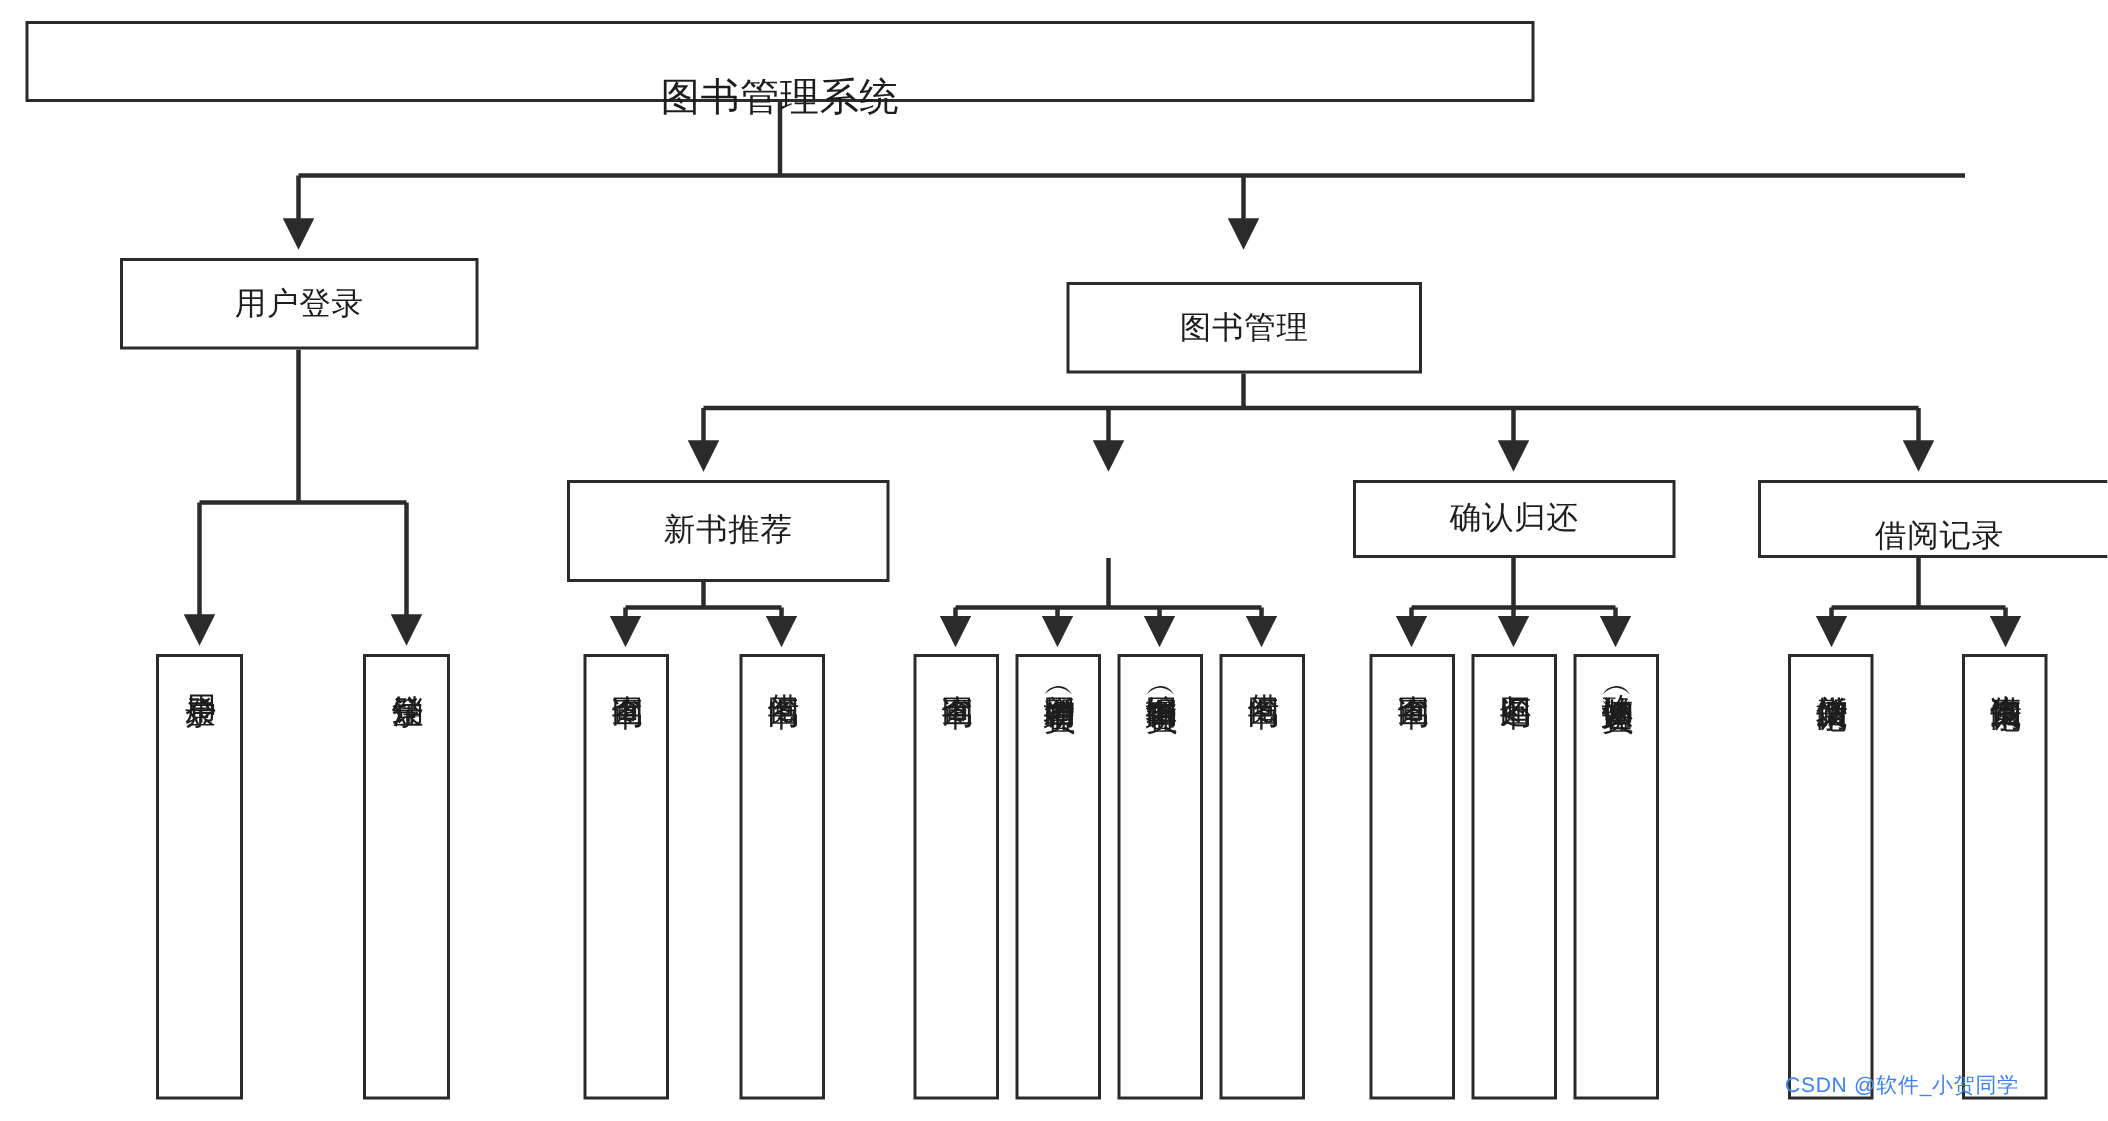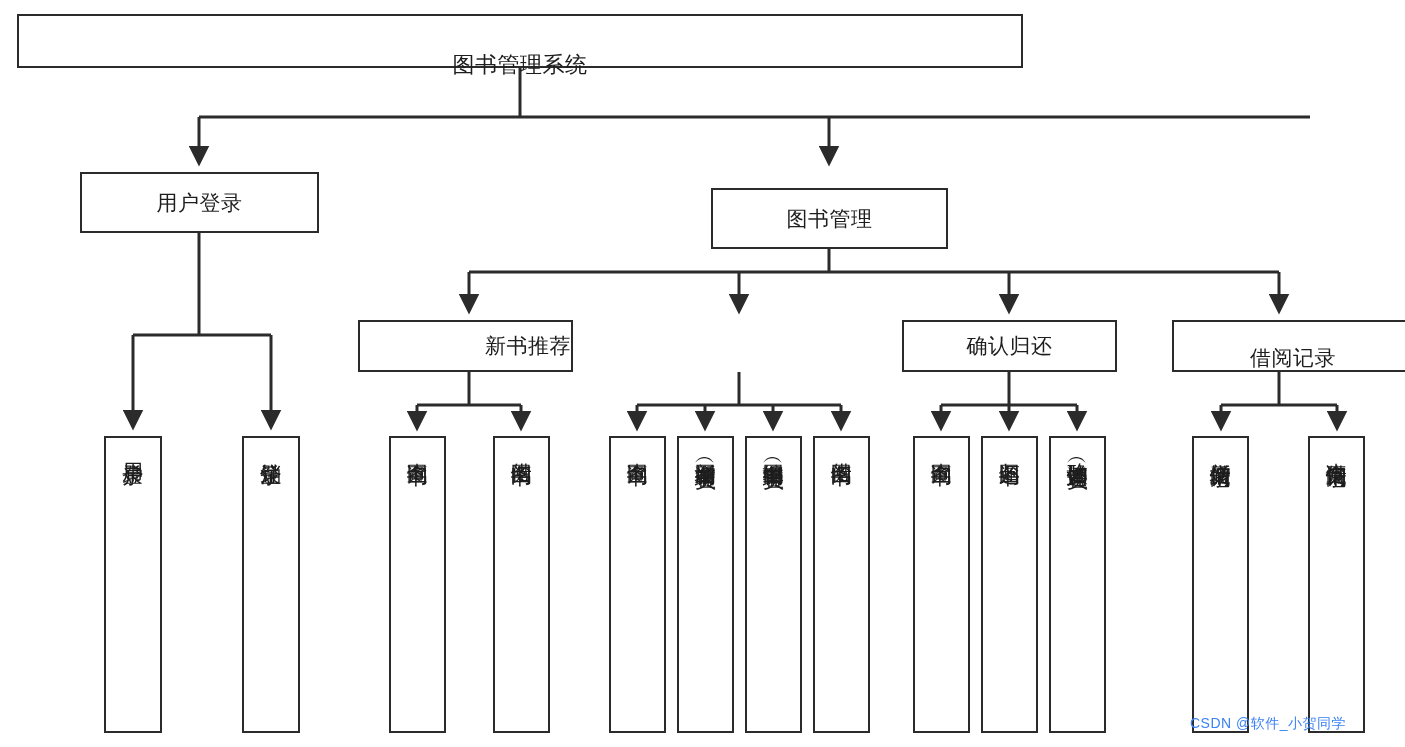--- a/index.html
+++ b/index.html
@@ -38,21 +38,21 @@
     display: block;
     text-align: center;
     line-height: 1.12;
     letter-spacing: 0.5px;
   }
   
   .node.horiz .label {
     font-size: 21px;
     white-space: nowrap;
   }
-  .node.root .label { font-size: 22px; margin-top: 48px; }
+  .node.root .label { font-size: 26px; margin-top: 48px; }
   
   .node.vert {
     align-items: flex-start;
     padding-top: 8px;
   }
   .node.vert .label {
     writing-mode: vertical-rl;
     text-orientation: upright;
     font-size: 21px;
     line-height: 1.12;
@@ -128,21 +128,21 @@
     <span class="label">图书管理系统</span>
   </div>
 
   <div class="node horiz" style="left:80px; top:172px; width:239px; height:61px;">
     <span class="label">用户登录</span>
   </div>
   <div class="node horiz" style="left:711px; top:172px; width:237px; height:61px;margin-top:16px;">
     <span class="label">图书管理</span>
   </div>
 
-  <div class="node horiz" style="left:358px; top:320px; width:215px; height:52px;justify-content:flex-end;">
+  <div class="node horiz" style="left:378px; top:320px; width:215px; height:68px;">
     <span class="label">新书推荐</span>
   </div>
   <div class="node horiz" style="left:902px; top:320px; width:215px; height:52px;">
     <span class="label">确认归还</span>
   </div>
   <div class="node horiz" style="left:1172px; top:320px; width:242px; height:52px;align-items:flex-end;">
     <span class="label">借阅记录</span>
   </div>
 
   <div class="node vert" style="left:104px; top:436px; width:58px; height:297px;">

